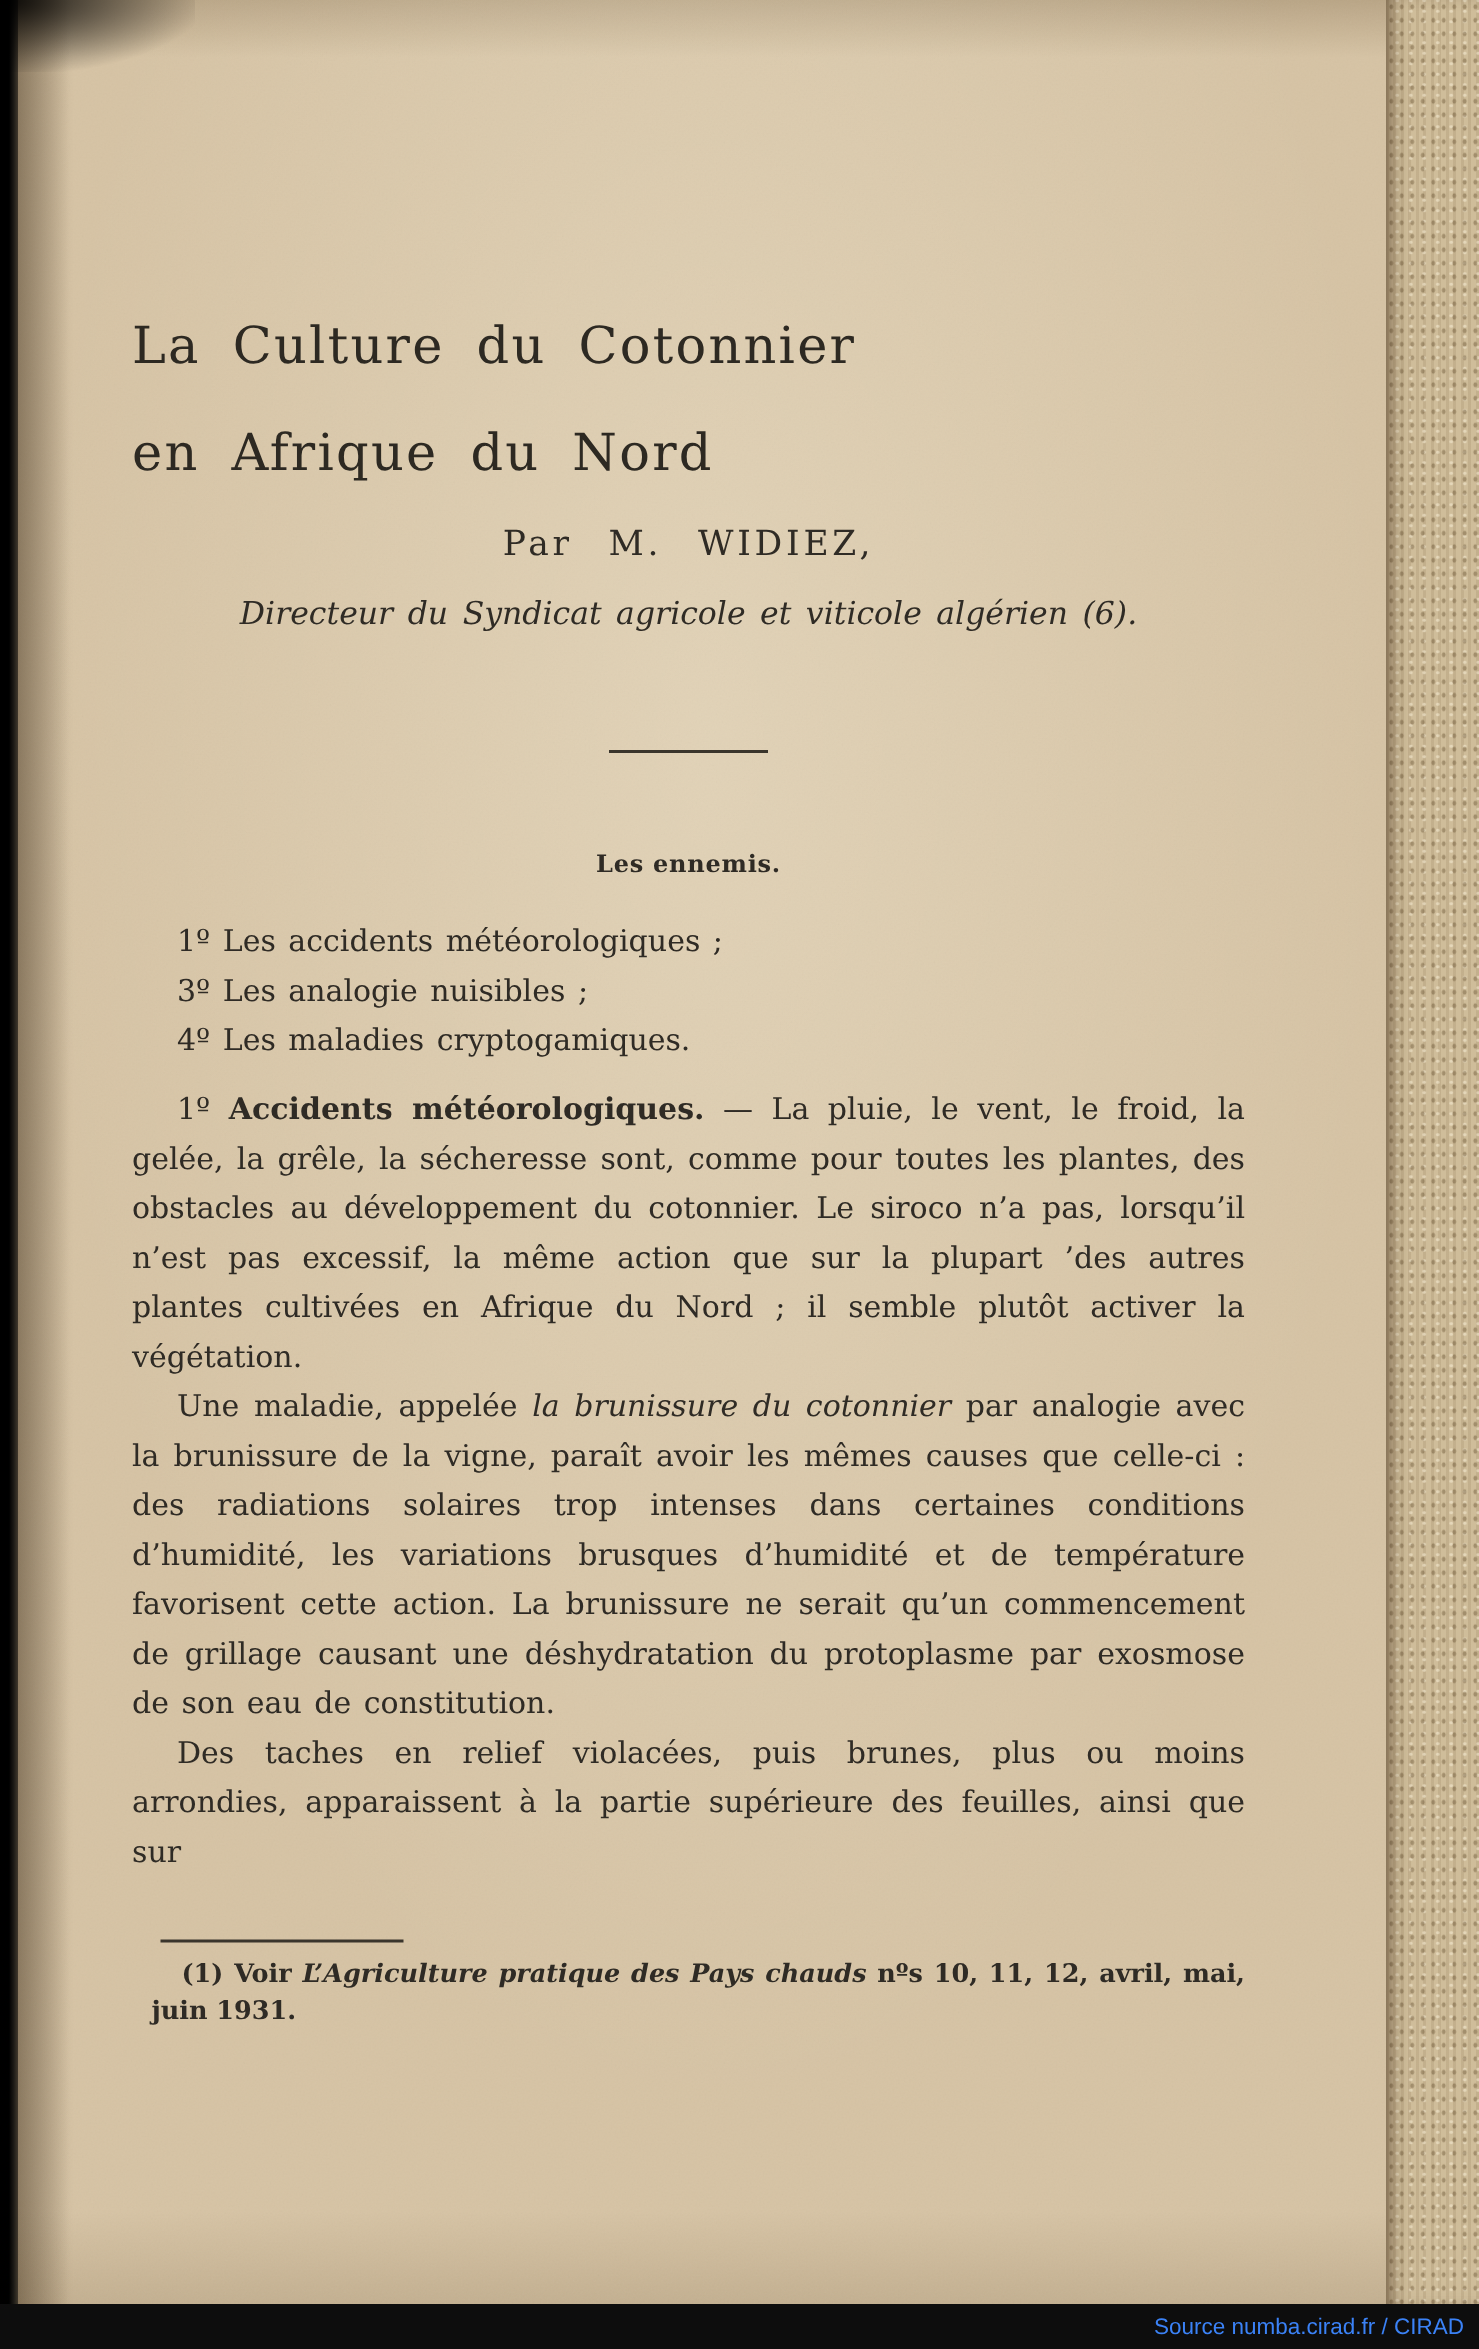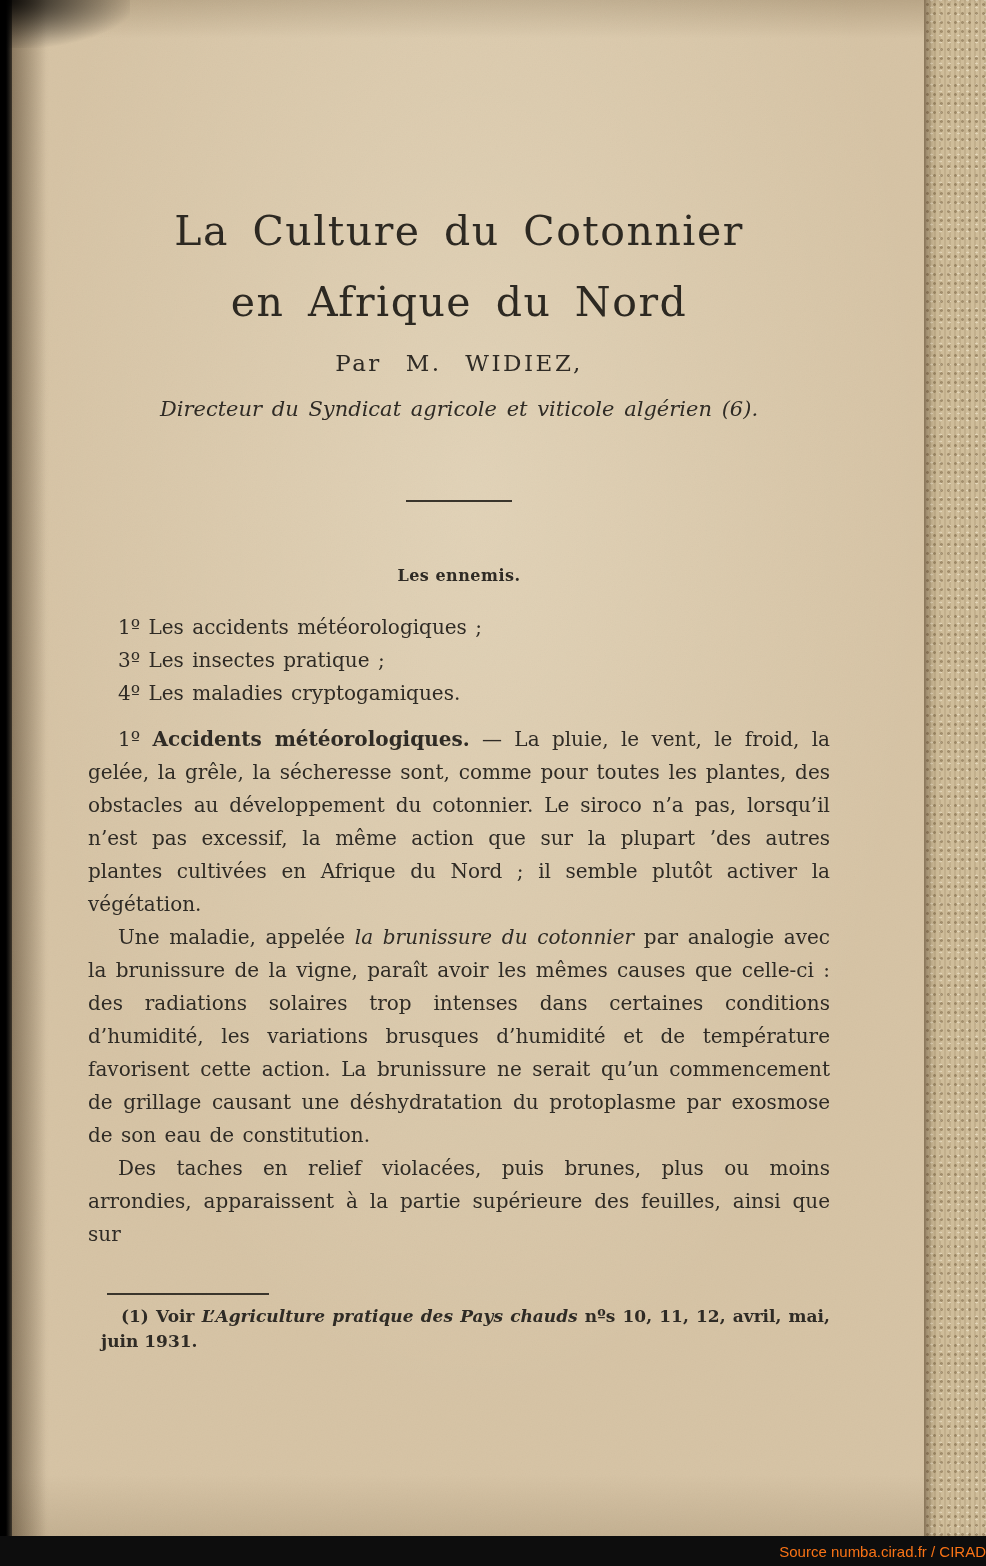--- a/index.html
+++ b/index.html
@@ -42,22 +42,22 @@
   .corner{
     position:absolute;left:0;top:0;width:130px;height:48px;
     background:radial-gradient(ellipse at 0 0, rgba(0,0,0,.92), rgba(0,0,0,0) 75%);
   }
   
   .inner{
     position:absolute;left:88px;width:742px;top:0;height:100%;
     color:#2f2b25;
   }
   .title{
-    position:absolute;top:196px;left:0;right:0;text-align:center;
-    font-size:41px;line-height:71px;letter-spacing:1.5px;word-spacing:9px;
+    position:absolute;top:196px;left:0;right:0;text-align:left;
+    font-size:34px;line-height:71px;letter-spacing:1.5px;word-spacing:9px;
     color:#2d2922;
   }
   .byline{
     position:absolute;top:350px;left:0;right:0;text-align:center;
     font-size:23px;letter-spacing:2.5px;word-spacing:14px;
   }
   .roles{
     position:absolute;top:393px;left:0;right:0;text-align:center;
     font-style:italic;font-size:21px;line-height:33px;word-spacing:3px;
   }
@@ -80,23 +80,23 @@
   .it{font-style:italic;}
   .footnote{
     position:absolute;top:1293px;left:13px;right:0;
     font-size:17px;line-height:25px;font-weight:bold;
   }
   .fn-rule{width:162px;height:0;border-top:2px solid #3a352c;margin:0 0 9px 6px;}
   .fn-text{margin:0;text-indent:20px;text-align:justify;}
   
   .footer{
     position:absolute;left:0;right:0;bottom:0;height:30px;background:#0d0d0d;
-    color:#f97316;font-family:"Liberation Sans","DejaVu Sans",sans-serif;font-size:15px;
+    color:#3b82f6;font-family:"Liberation Sans","DejaVu Sans",sans-serif;font-size:15px;
     display:flex;align-items:center;justify-content:flex-end;
-    box-sizing:border-box;
+    padding-right:10px;box-sizing:border-box;
   }
 </style>
 </head>
 <body>
 
 <div class="screen">
 
   <div class="page">
     <svg class="grain" width="100%" height="100%">
       <filter id="grainf">
@@ -120,21 +120,21 @@
       </div>
 
       <div class="rule"></div>
 
       <div class="section">Les ennemis.</div>
 
       <div class="bodytext">
 
         <div>
           <div class="list-item">1º Les accidents météorologiques ;</div>
-          <div class="list-item">3º Les insectes pratique ;</div>
+          <div class="list-item">3º Les analogie nuisibles ;</div>
           <div class="list-item">4º Les maladies cryptogamiques.</div>
         </div>
 
         <p class="p-space"><span>1º </span><span class="lead">Accidents météorologiques.</span><span> — La pluie, le vent, le froid, la gelée, la grêle, la sécheresse sont, comme pour toutes les plantes, des obstacles au développement du cotonnier. Le siroco n’a pas, lorsqu’il n’est pas excessif, la même action que sur la plupart ’des autres plantes cultivées en Afrique du Nord ; il semble plutôt activer la végétation.</span></p>
 
         <p><span>Une maladie, appelée </span><span class="it">la brunissure du cotonnier</span><span> par analogie avec la brunissure de la vigne, paraît avoir les mêmes causes que celle-ci : des radiations solaires trop intenses dans certaines conditions d’humidité, les variations brusques d’humidité et de température favorisent cette action. La brunissure ne serait qu’un commencement de grillage causant une déshydratation du protoplasme par exosmose de son eau de constitution.</span></p>
 
         <p>Des taches en relief violacées, puis brunes, plus ou moins arrondies, apparaissent à la partie supérieure des feuilles, ainsi que sur</p>
       </div>
 

